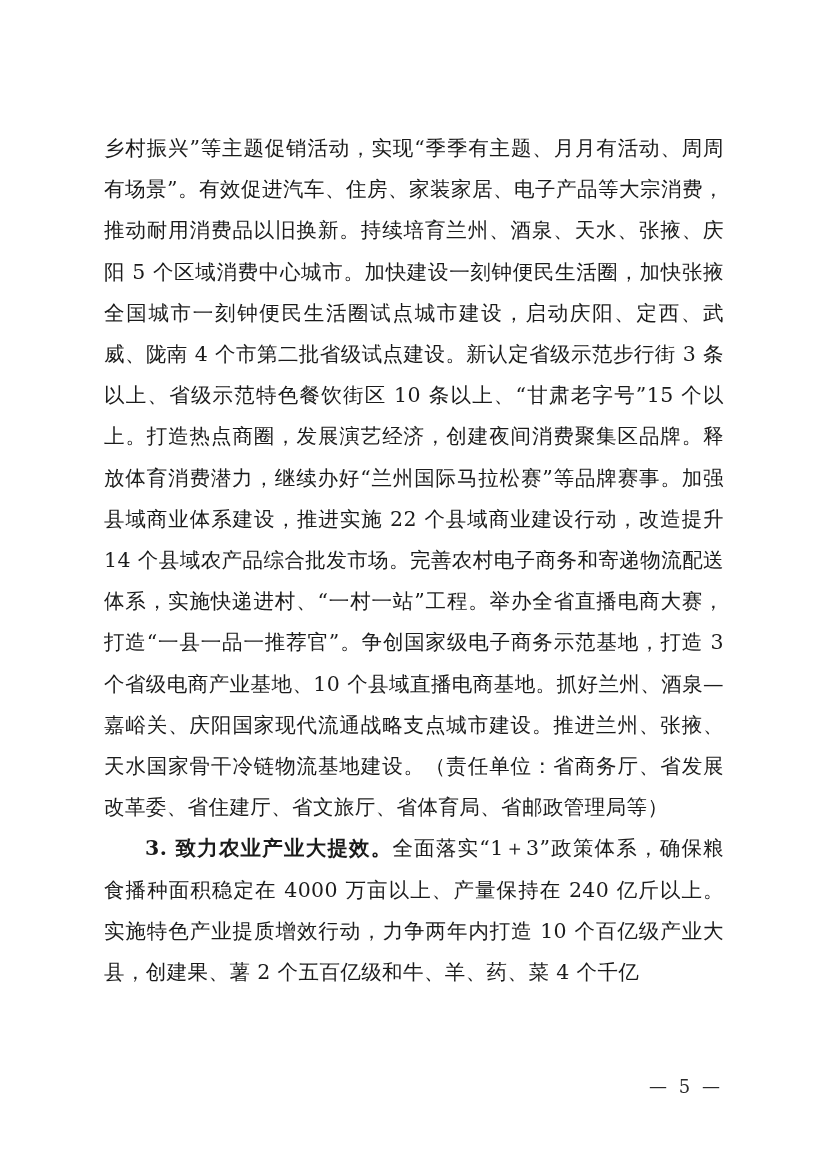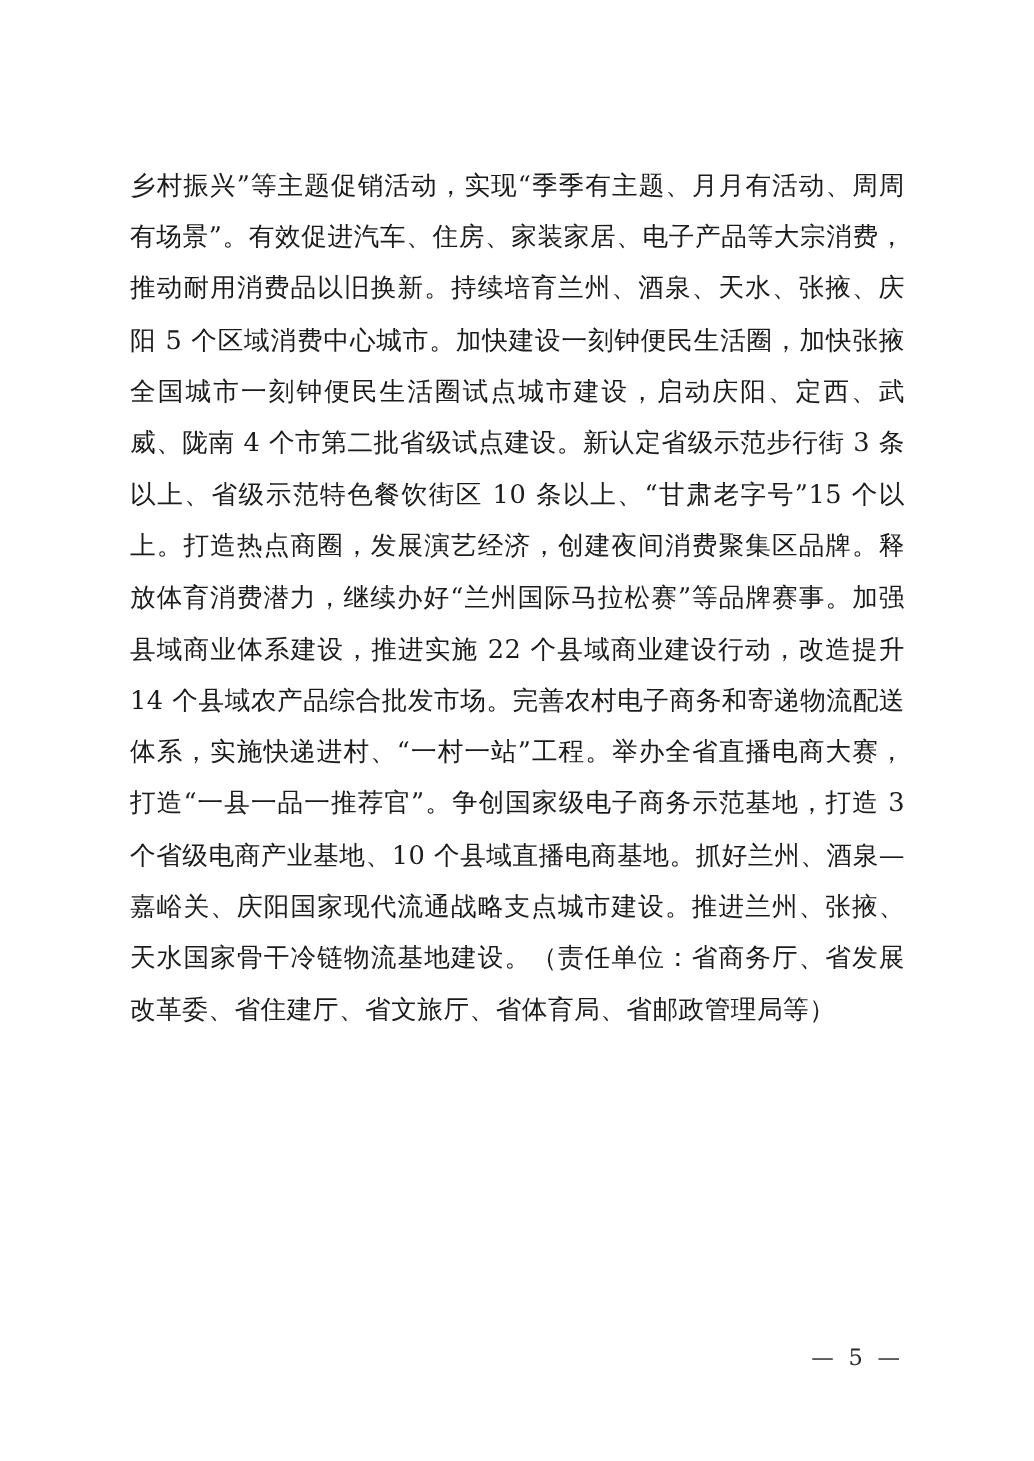--- a/index.html
+++ b/index.html
@@ -54,17 +54,18 @@
   }
 </style>
 </head>
 <body>
 
 <div class="page">
   <div class="content">
 
     <p class="para">乡村振兴”等主题促销活动，实现“季季有主题、月月有活动、周周有场景”。有效促进汽车、住房、家装家居、电子产品等大宗消费，推动耐用消费品以旧换新。持续培育兰州、酒泉、天水、张掖、庆阳 5 个区域消费中心城市。加快建设一刻钟便民生活圈，加快张掖全国城市一刻钟便民生活圈试点城市建设，启动庆阳、定西、武威、陇南 4 个市第二批省级试点建设。新认定省级示范步行街 3 条以上、省级示范特色餐饮街区 10 条以上、“甘肃老字号”15 个以上。打造热点商圈，发展演艺经济，创建夜间消费聚集区品牌。释放体育消费潜力，继续办好“兰州国际马拉松赛”等品牌赛事。加强县域商业体系建设，推进实施 22 个县域商业建设行动，改造提升 14 个县域农产品综合批发市场。完善农村电子商务和寄递物流配送体系，实施快递进村、“一村一站”工程。举办全省直播电商大赛，打造“一县一品一推荐官”。争创国家级电子商务示范基地，打造 3 个省级电商产业基地、10 个县域直播电商基地。抓好兰州、酒泉—嘉峪关、庆阳国家现代流通战略支点城市建设。推进兰州、张掖、天水国家骨干冷链物流基地建设。（责任单位：省商务厅、省发展改革委、省住建厅、省文旅厅、省体育局、省邮政管理局等）</p>
 
+    <p class="para indent"><span class="bold">3. 致力农业产业大提效。</span><span>全面落实“1＋3”政策体系，确保粮食播种面积稳定在 4000 万亩以上、产量保持在 240 亿斤以上。实施特色产业提质增效行动，力争两年内打造 10 个百亿级产业大县，创建果、薯 2 个五百亿级和牛、羊、药、菜 4 个千亿</span></p>
 
   </div>
 
   <div class="pagenum-wrap">— 5 —</div>
 </div>
 
 </body></html>

